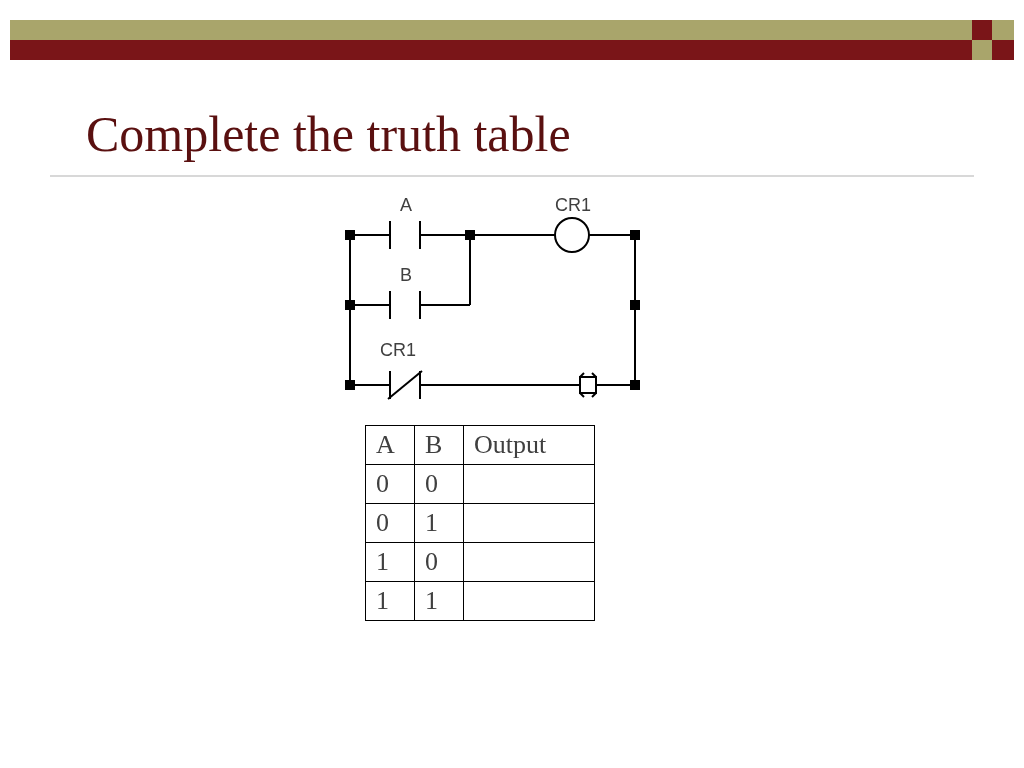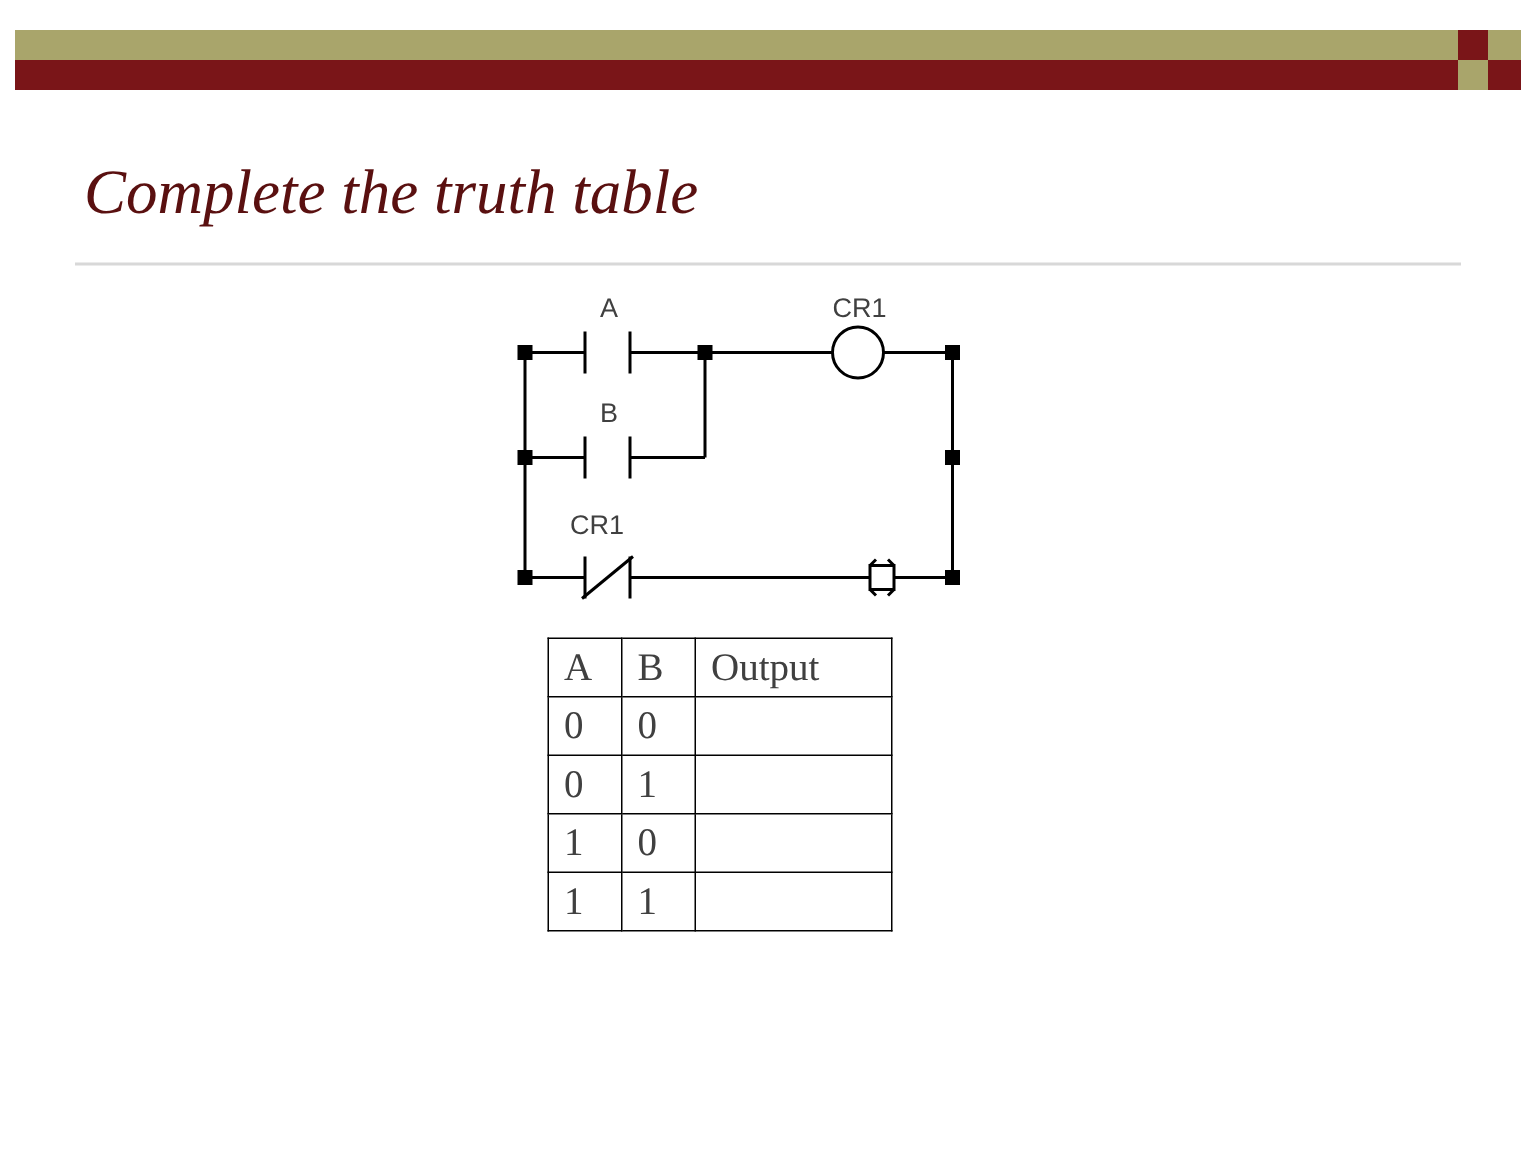--- a/index.html
+++ b/index.html
@@ -33,25 +33,24 @@
     right: 22px; top: 0; width: 20px; height: 20px;
     background: #7a1518;
   }
   .square-olive-small {
     position: absolute;
     right: 22px; top: 20px; width: 20px; height: 20px;
     background: #a9a56b;
   }
   .title {
     position: absolute;
-    left: 56px;
+    left: 86px;
     top: 105px;
-    font-size: 42px;
+    font-size: 50px;
     color: #5a1010;
-    font-style: italic;
   }
   .title-underline {
     position: absolute;
     left: 50px;
     right: 50px;
     top: 175px;
     height: 0;
     border-top: 2px solid #d8d8d8;
   }
   .diagram {

